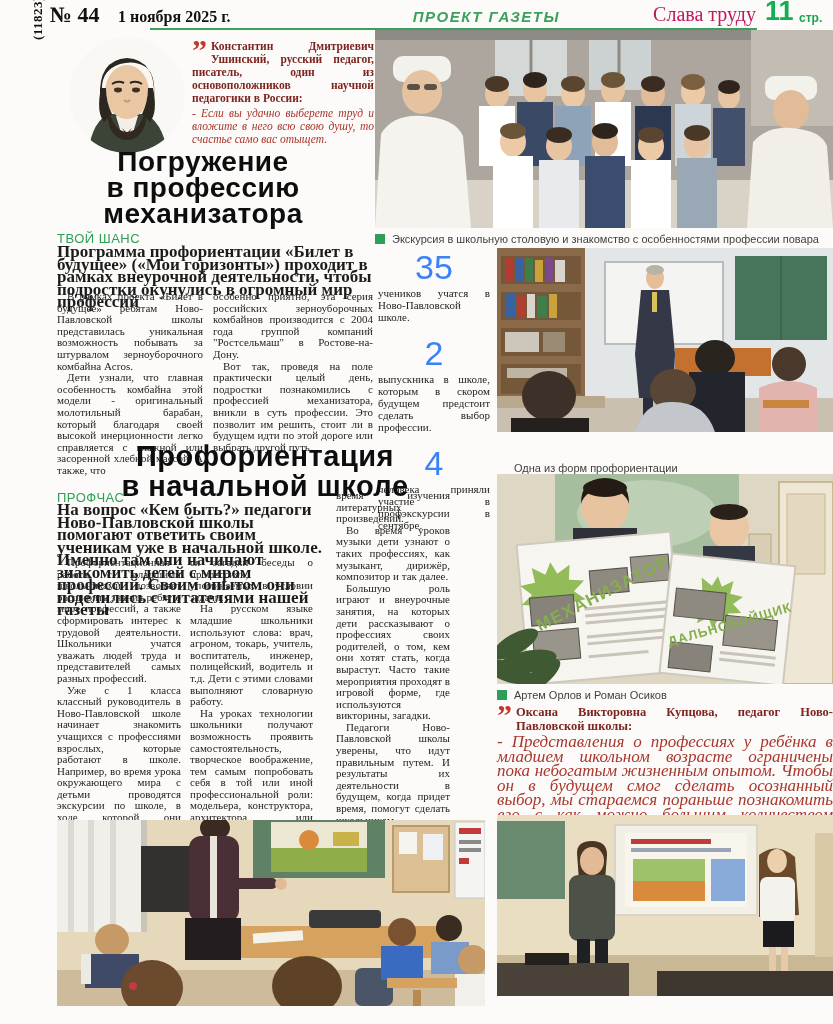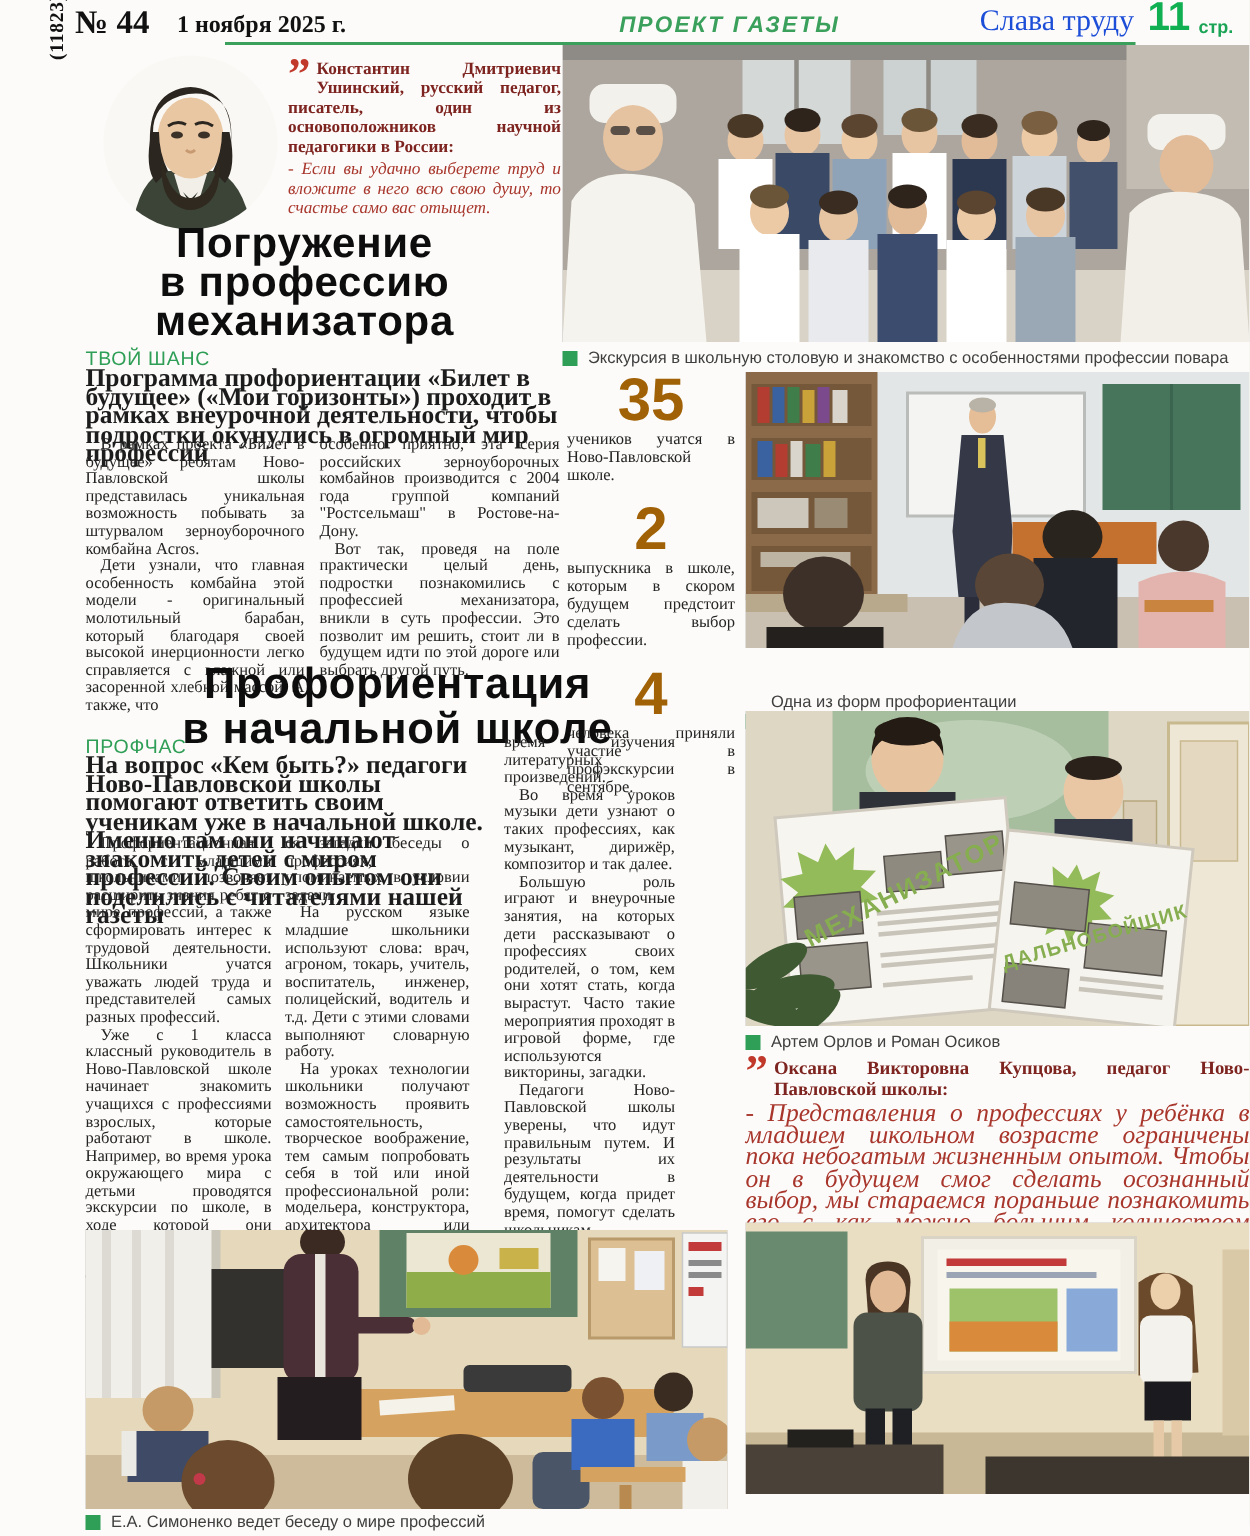--- a/index.html
+++ b/index.html
@@ -8,21 +8,21 @@
   .abs{position:absolute;}
   .preline{white-space:pre-line;}
 
   
   .edition{left:30px;top:40px;transform:rotate(-90deg);transform-origin:left top;
            font-weight:700;font-size:13px;color:#111;letter-spacing:.5px;}
   .issue{left:50px;top:2px;font-weight:700;font-size:22px;color:#111;}
   .m-date{left:118px;top:8px;font-weight:700;font-size:16px;color:#111;}
   .rubric{left:300px;top:8px;width:260px;text-align:right;font-family:"Liberation Sans",sans-serif;
           font-style:italic;font-weight:700;font-size:15px;letter-spacing:1.5px;color:#3aa05c;}
-  .paper{left:598px;top:3px;width:158px;text-align:right;font-size:20px;color:#1d4ed8;}
+  .paper{left:598px;top:3px;width:158px;text-align:right;font-size:20px;color:#be185d;}
   .pnum{left:765px;top:-4px;font-family:"Liberation Sans",sans-serif;font-weight:700;font-size:27px;color:#0faf52;}
   .plabel{left:799px;top:11px;font-family:"Liberation Sans",sans-serif;font-weight:700;font-size:12px;color:#1ba455;}
   .rule{left:150px;top:28px;width:607px;height:2px;background:#3aa05c;}
 
   
   .qmark{float:left;color:#c0392b;font-weight:700;font-size:30px;line-height:20px;margin-right:4px;font-family:"Liberation Serif",serif;}
   .q-attr{font-weight:700;color:#7e2420;font-size:11.5px;line-height:13px;text-align:justify;}
   .q-text{font-style:italic;color:#a8362c;font-size:11.5px;line-height:13px;text-align:justify;margin-top:2px;}
   .quote2 .q-attr{font-size:12.5px;line-height:14px;}
   .quote2 .q-text{font-size:17px;line-height:14.5px;}
@@ -33,21 +33,21 @@
   .h2a{left:40px;top:441px;width:450px;font-size:29px;line-height:30px;}
   .section-label{font-family:"Liberation Sans",sans-serif;font-size:13px;color:#2f9e56;letter-spacing:.5px;}
   .lead{font-weight:700;font-size:17px;line-height:12.5px;color:#1c1c1c;}
 
   
   .bodycol p{margin:0;text-indent:10px;text-align:justify;font-size:11px;line-height:11.6px;color:#242424;}
   .bodycol p.cont{text-indent:0;}
 
   
   .stat{text-align:center;margin-bottom:13px;}
-  .stat .num{font-family:"Liberation Sans",sans-serif;font-weight:700;font-size:40px;line-height:34px;color:#a16207;}
+  .stat .num{font-family:"Liberation Sans",sans-serif;font-weight:400;font-size:34px;line-height:34px;color:#3b82f6;}
   .stat .txt{font-size:11px;line-height:12px;text-align:justify;color:#242424;margin-top:3px;}
 
   
   .photo{background:#ccc;overflow:hidden;}
   .photo svg{display:block;}
   .caption{position:absolute;font-family:"Liberation Sans",sans-serif;font-size:11px;line-height:12.5px;color:#3f3f3f;padding-left:17px;}
   .caption .sq{position:absolute;left:0;bottom:1px;width:10px;height:10px;background:#2f9e56;}
   .caption.single .sq{top:1px;bottom:auto;}
 </style>
 </head>
@@ -389,24 +389,20 @@
       <ellipse cx="345" cy="112" rx="14" ry="14" fill="#7a5232"></ellipse>
       <rect x="324" y="126" width="42" height="34" fill="#3a6bc0"></rect>
       <ellipse cx="392" cy="108" rx="13" ry="13" fill="#3a2c20"></ellipse>
       <rect x="374" y="122" width="38" height="32" fill="#7a9ac9"></rect>
       <ellipse cx="416" cy="140" rx="15" ry="15" fill="#c59a66"></ellipse>
       <rect x="398" y="154" width="30" height="32" fill="#f2f0ea"></rect>
       <rect x="330" y="158" width="70" height="10" fill="#d6a25f"></rect>
       <rect x="356" y="170" width="8" height="16" fill="#b98a4f"></rect>
     </svg>
   </div>
-  <div class="caption single" style="left:57px;top:1009px;width:428px;">
-    <span class="sq"></span>
-    <span>Е.А. Симоненко ведет беседу о мире профессий</span>
-  </div>
 
   <div class="abs photo" style="left:497px;top:815px;width:336px;height:181px;">
     <svg width="336" height="181" viewBox="0 0 336 181">
       <rect width="336" height="181" fill="#e9ddc2"></rect>
       <rect y="140" width="336" height="41" fill="#c9b895"></rect>
       <rect x="0" y="6" width="68" height="78" fill="#6a8a70"></rect>
       <rect x="318" y="18" width="18" height="124" fill="#d9c9a6"></rect>
 
       <rect x="118" y="10" width="142" height="90" fill="#f2efe6" stroke="#d9d4c6" stroke-width="2"></rect>
       <rect x="128" y="18" width="122" height="74" fill="#f8f5ec"></rect>

